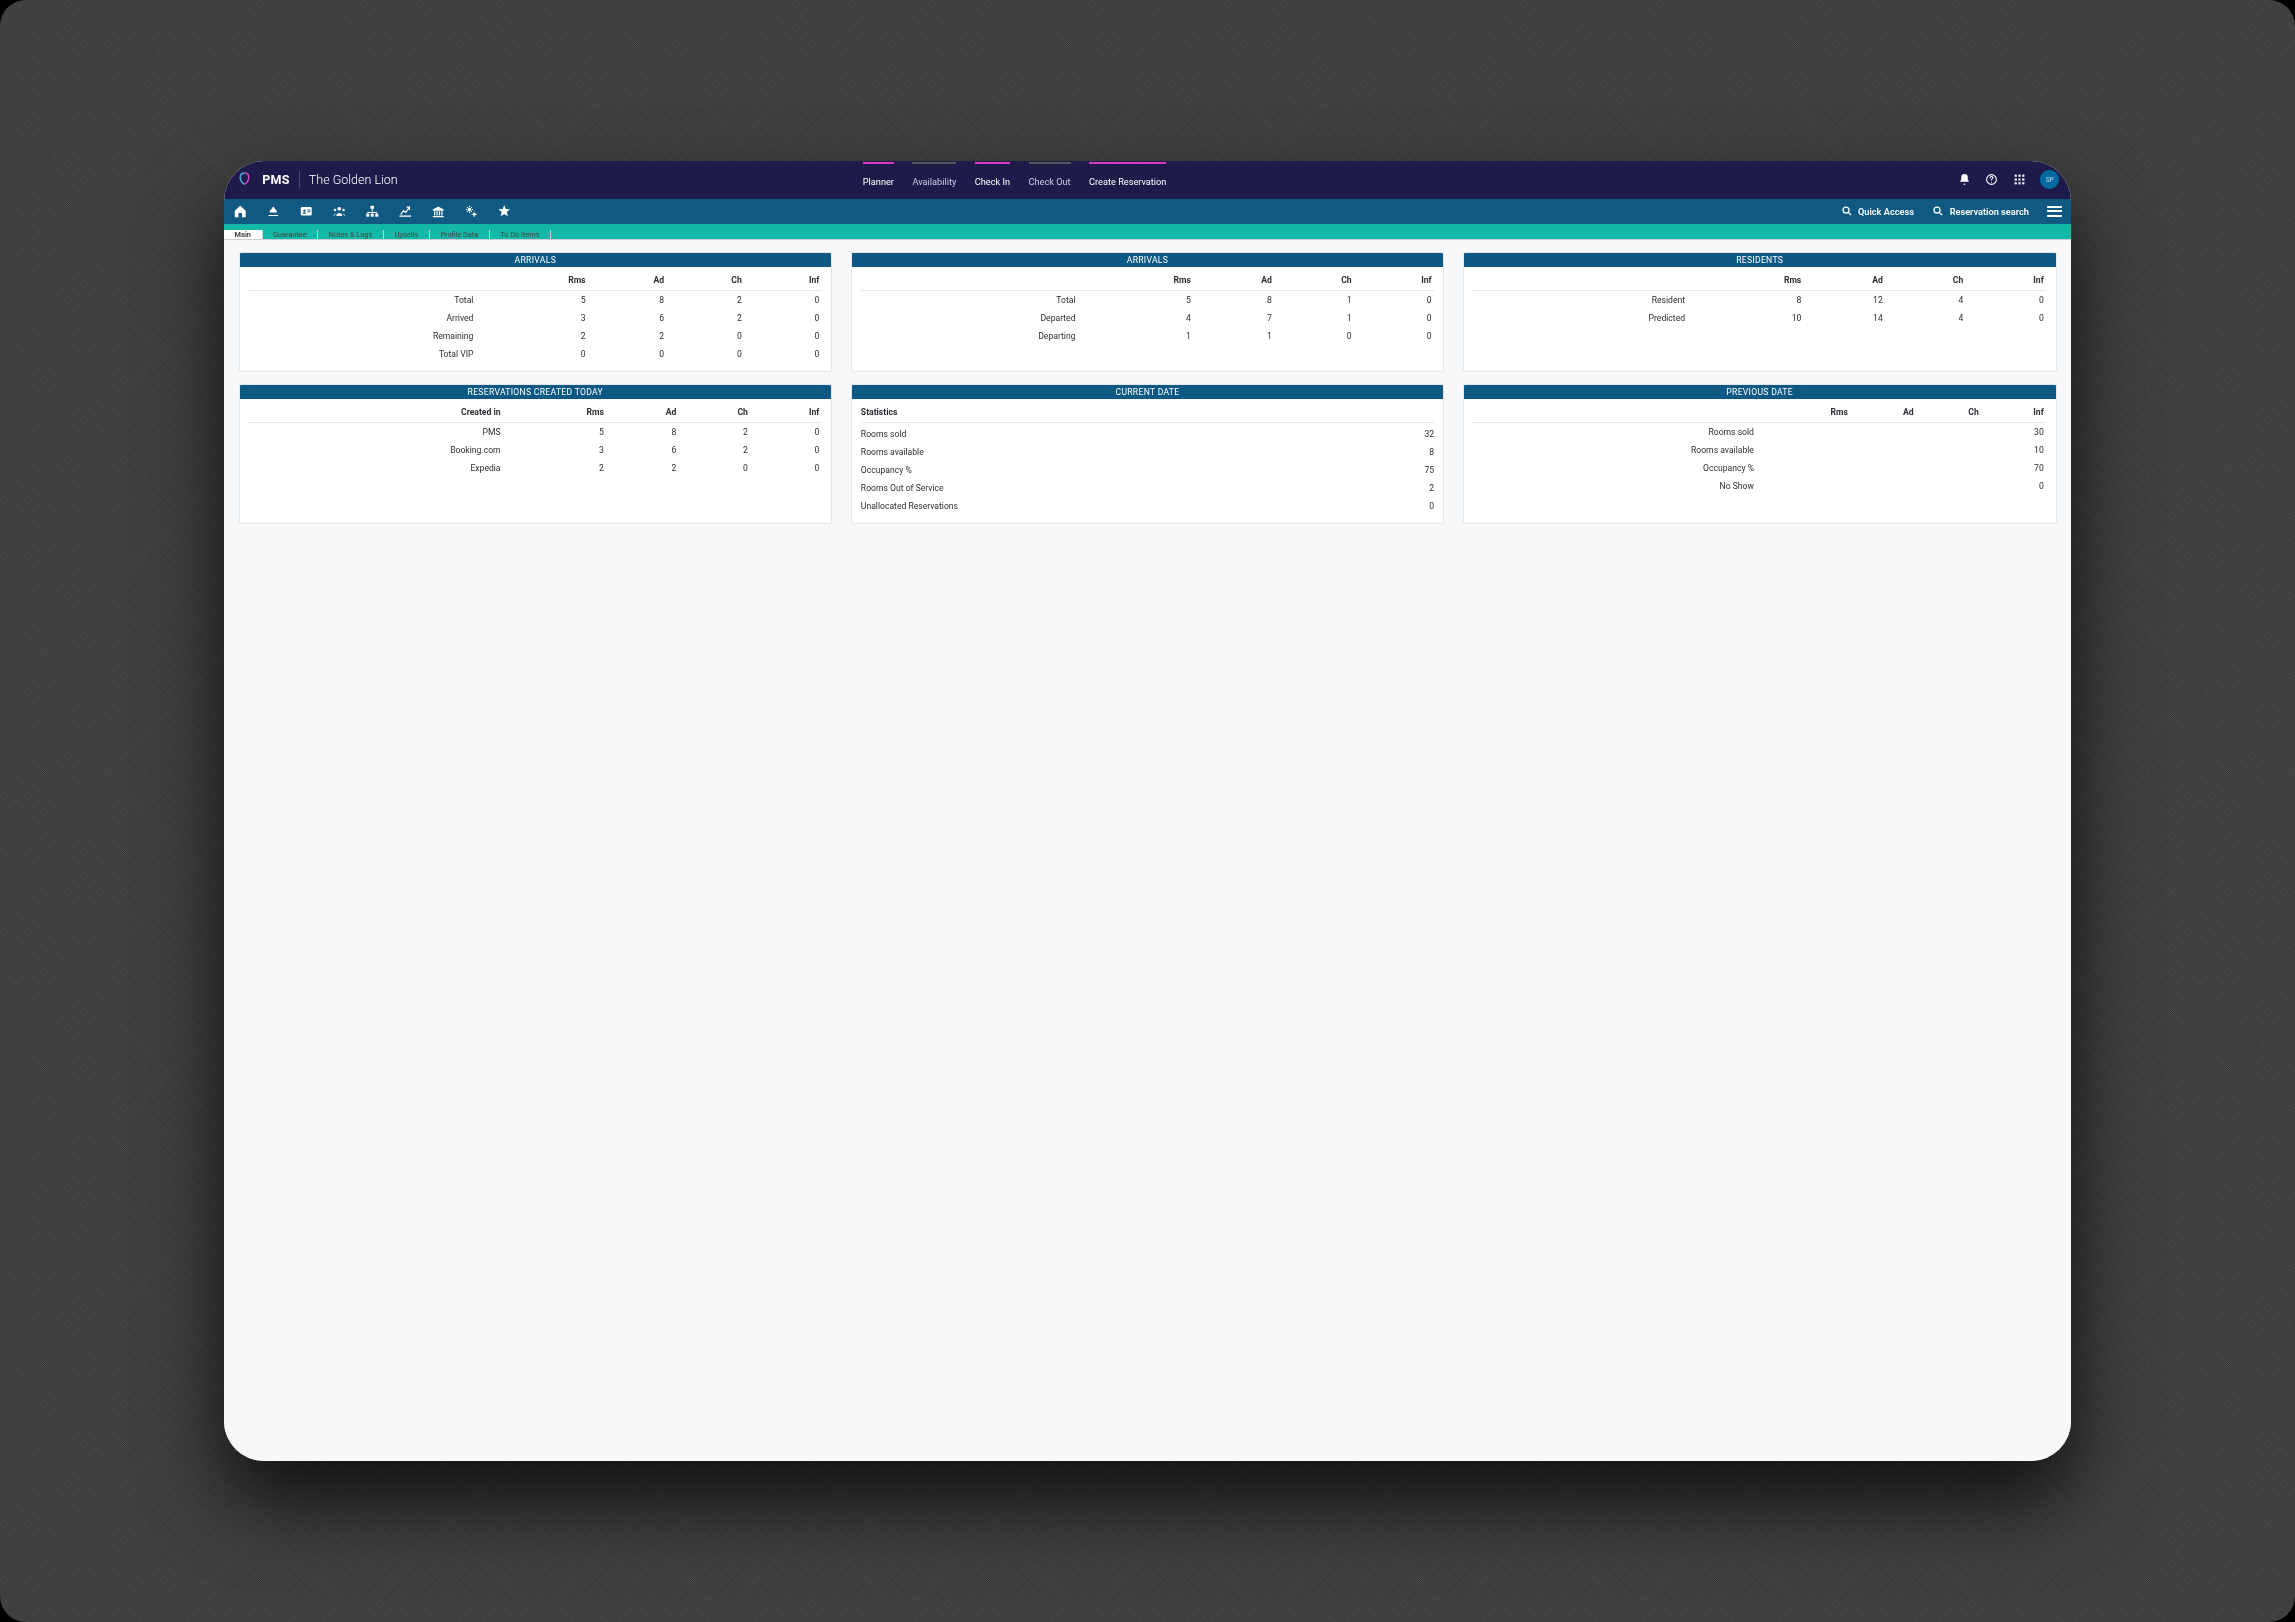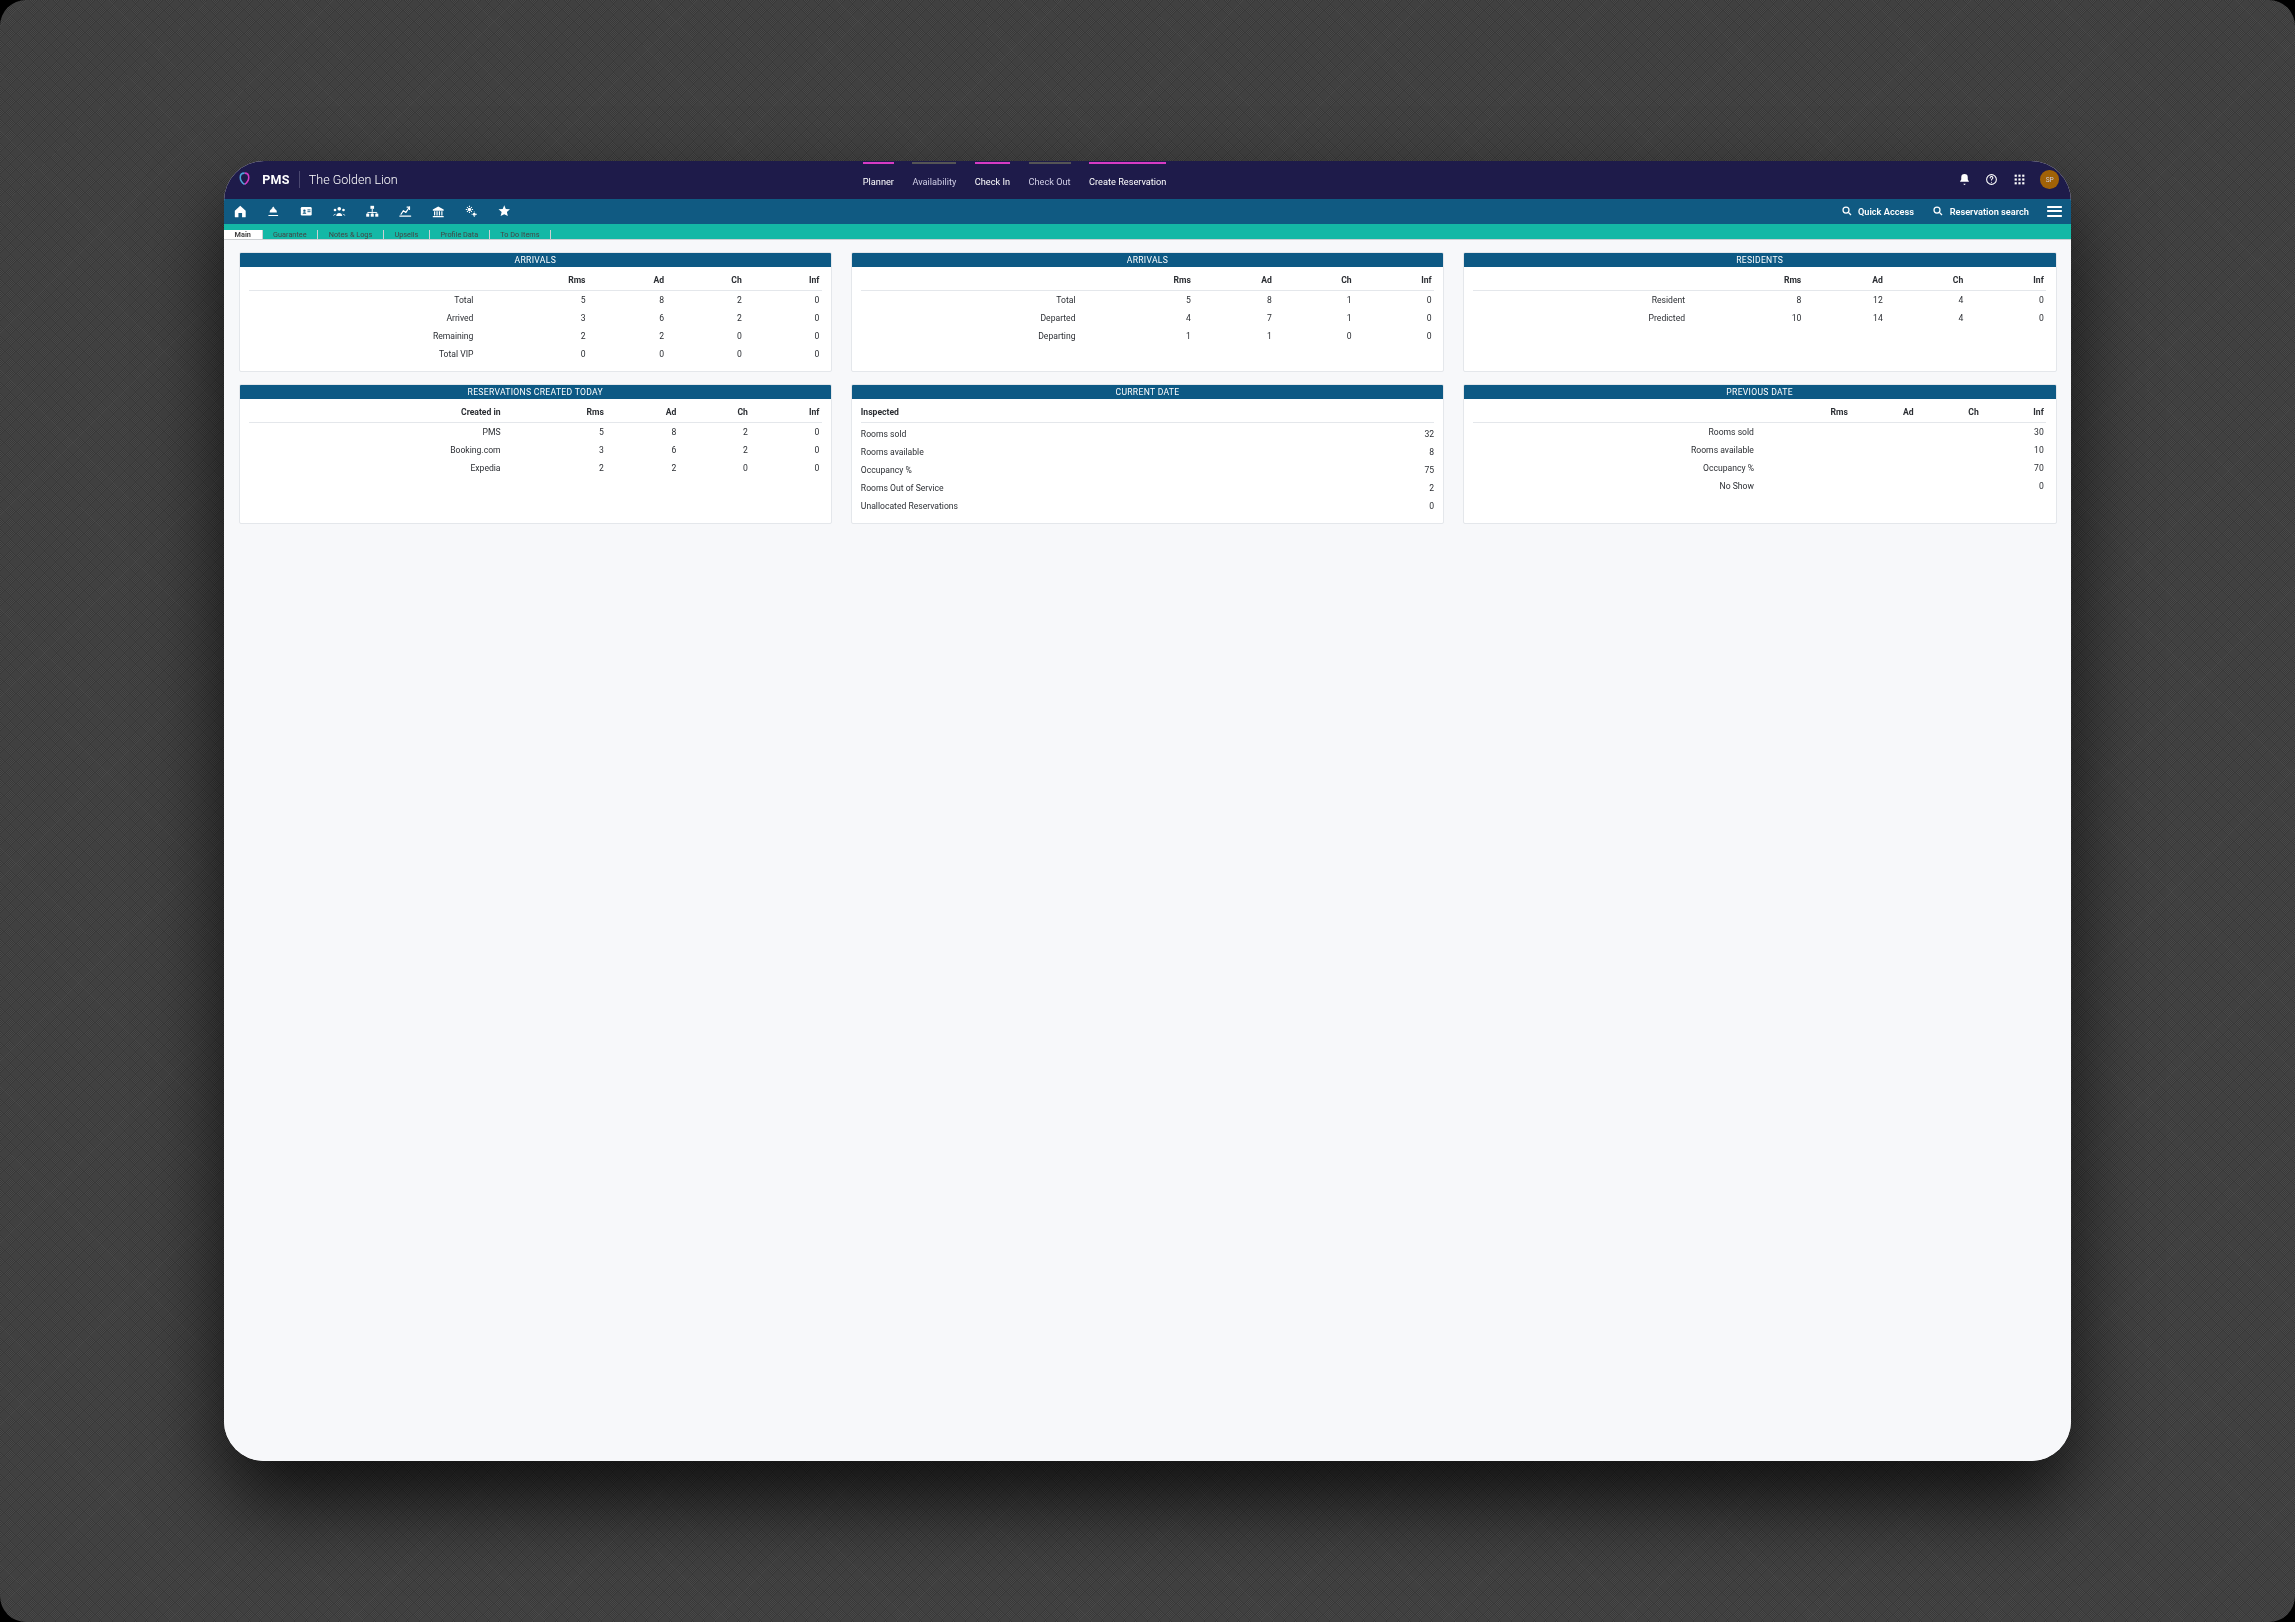--- a/index.html
+++ b/index.html
@@ -49,21 +49,21 @@
 .brand { display:flex; align-items:center; gap:9.2px; min-width:231px;}
 .brand-logo { width:17px; height:17px; }
 .brand-name { font-size:12.5px; font-weight:700; letter-spacing:0.3px; }
 .brand-sep { width:0.7px; height:17px; background:#4a4870; }
 .brand-hotel { font-size:12.5px; font-weight:300; }
 .topnav { display:flex; gap:18.5px; margin-left:auto; margin-right:auto; }
 .topnav-item { font-size:9.2px; color:#d0cee6; padding:12px 0 10.6px; border-top:2px solid #555; cursor:pointer; }
 .topnav-item.active { border-top-color:#d63bc4; color:#fff; }
 .top-right { display:flex; align-items:center; gap:14.5px; margin-left:auto; }
 .top-icon { width:13px; height:13px; color:#fff; cursor:pointer; }
-.avatar { width:18.5px; height:18.5px; border-radius:50%; background:#a16207; display:flex; align-items:center; justify-content:center; font-size:6.6px; font-weight:400; color:#cfcfe3;text-align:center; }
+.avatar { width:18.5px; height:18.5px; border-radius:50%; background:#0369a1; display:flex; align-items:center; justify-content:center; font-size:6.6px; font-weight:400; color:#cfcfe3;text-align:center; }
 
 .iconbar {
   background:#105a82;
   height:25px;
   display:flex;
   align-items:center;
   padding:0 9.2px;
   gap:18.5px;
   color:#fff;
 }
@@ -416,21 +416,21 @@
             </table>
           </div>
     </div>
 
     <div class="panel">
       <div class="panel-header">CURRENT DATE</div>
       <div class="panel-body">
         <div class="twocol">
           <div id="cur-left">
                 <div class="stat-row stat-head">
-                  <span>Inspected</span>
+                  <span>Statistics</span>
                   <span></span>
                 </div>
                 <div class="stat-row">
                   <span>Rooms sold</span>
                   <span>32</span>
                 </div>
                 <div class="stat-row">
                   <span>Rooms available</span>
                   <span>8</span>
                 </div>

